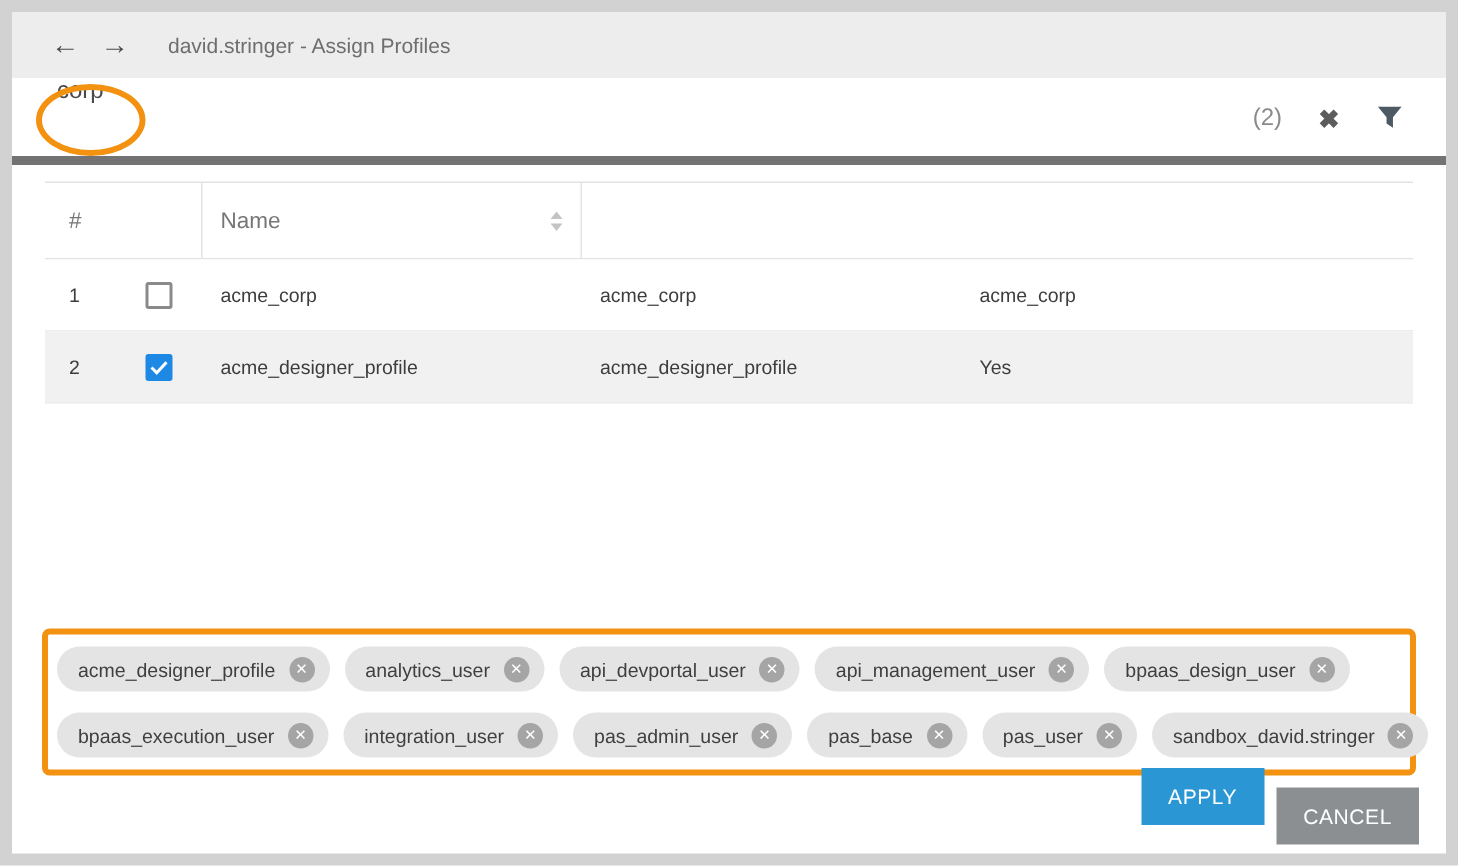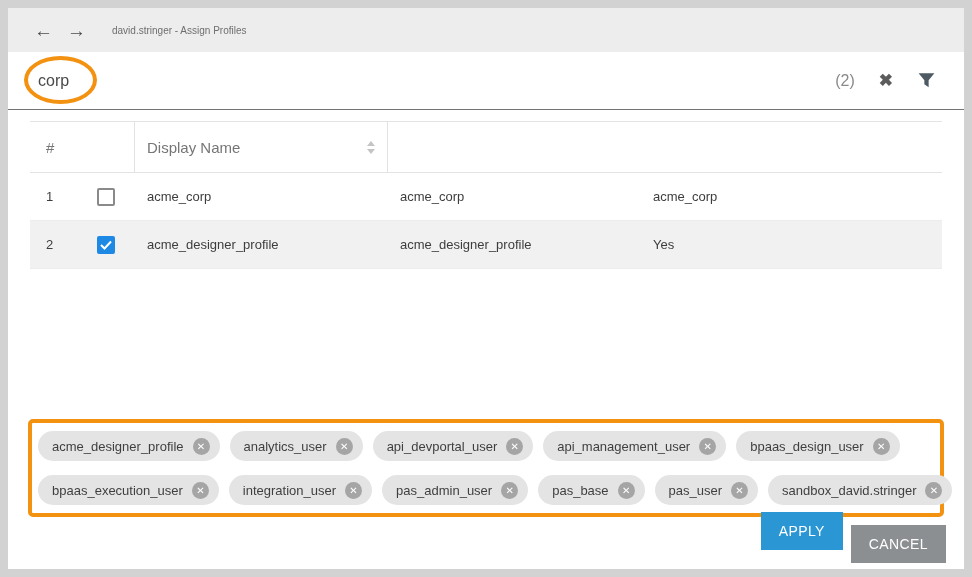--- a/index.html
+++ b/index.html
@@ -32,32 +32,33 @@
   .nav-arrow {
     font-size: 19px;
     font-weight: bold;
     color: #4b4b4b;
     cursor: pointer;
     margin-right: 14px;
     line-height: 1;
   }
   .topbar .title {
     margin-left: 12px;
-    font-size: 10px;
+    font-size: 14px;
     color: #6e6e6e;
   }
 
   
   .searchrow {
     position: relative;
     height: 58px;
     display: flex;
-    align-items: center;
+    align-items: flex-start;
     padding: 0 28px 0 30px;
-    border-bottom: 1px solid #737373;
+    border-bottom: 6px solid #737373;
+    flex-direction: column;
   }
   .search-value {
     font-size: 16px;
     color: #4a4a4a;
     position: relative;
     z-index: 2;
   }
   .ellipse-annotation {
     position: absolute;
     left: 16px;
@@ -243,21 +244,21 @@
         </span>
       </div>
     </div>
 
     <div class="table">
       <div class="thead">
         <div class="th">
           <span>#</span>
         </div>
         <div class="th">
-          <span>Display Name</span>
+          <span>Name</span>
           <span class="sort">
               <i class="up"></i>
               <i class="down"></i>
             </span>
         </div>
       </div>
 
       <div class="tr">
         <div class="td td-index">
           <span class="rownum">1</span>

